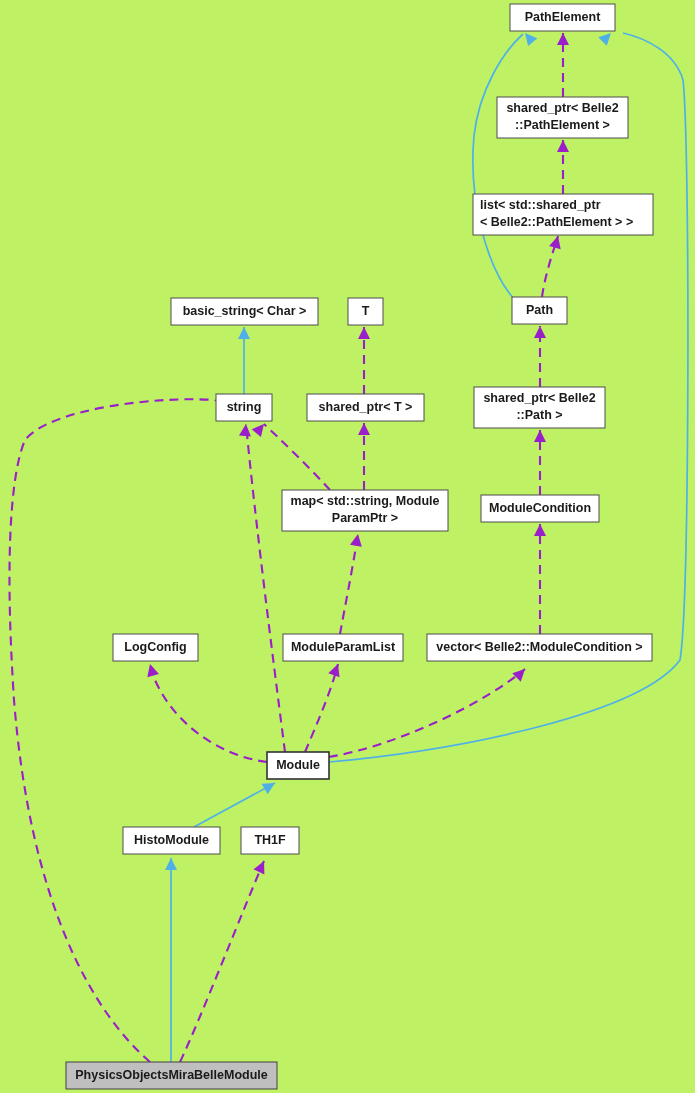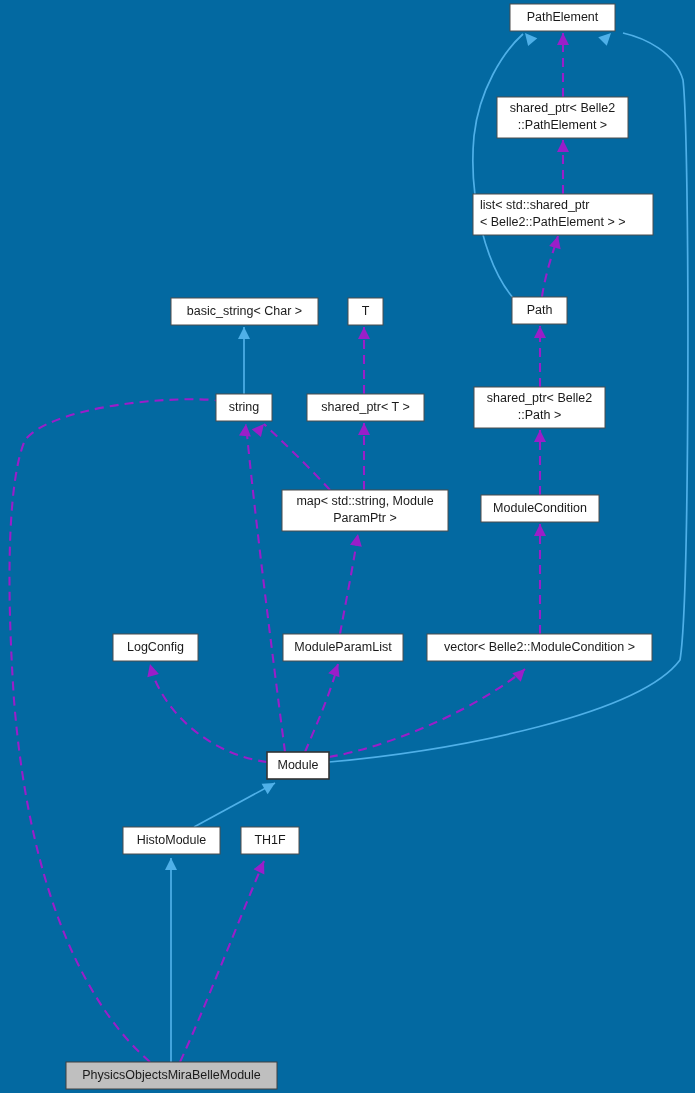--- a/index.html
+++ b/index.html
@@ -4,23 +4,24 @@
 <style>
   html, body {
     margin: 0;
     padding: 0;
     background: #000000;
   }
   #diagram-root {
     position: relative;
     width: 695px;
     height: 1093px;
-    background: #0369a1;
+    background: #bef264;
     overflow: hidden;
     font-family: "Liberation Sans", sans-serif;
+    font-weight: bold;
   }
   svg.graph-layer {
     position: absolute;
     top: 0;
     left: 0;
     width: 695px;
     height: 1093px;
   }
   .node-box {
     fill: #ffffff;

